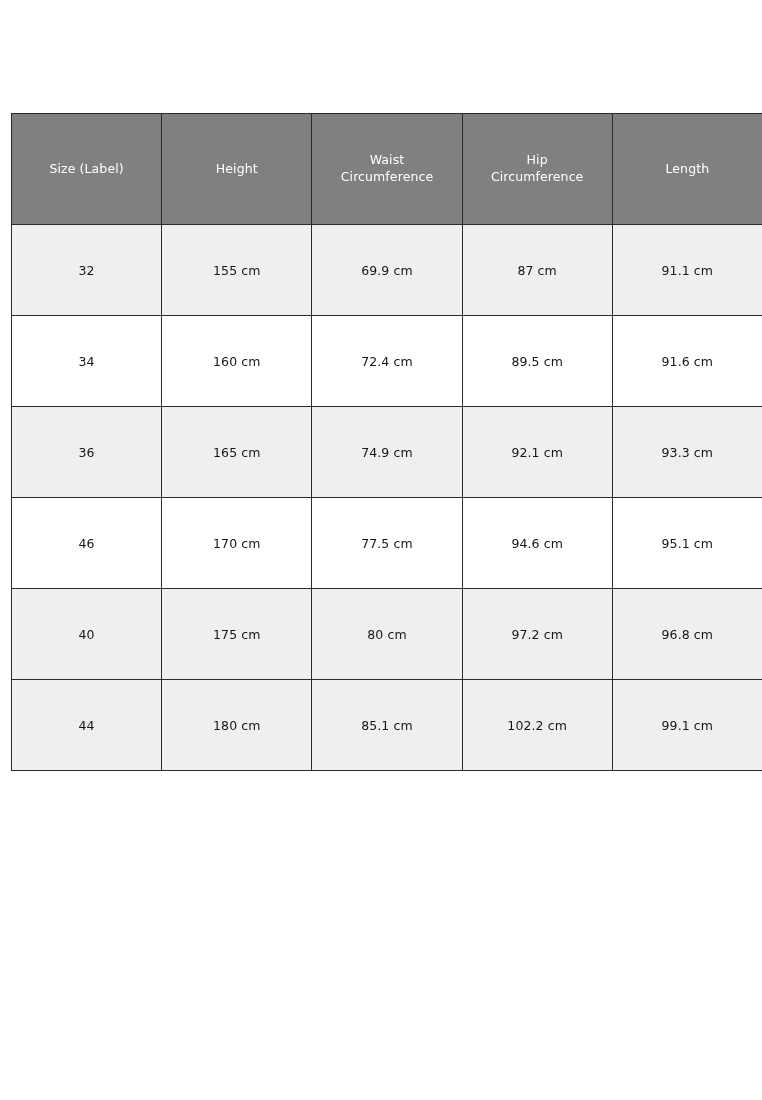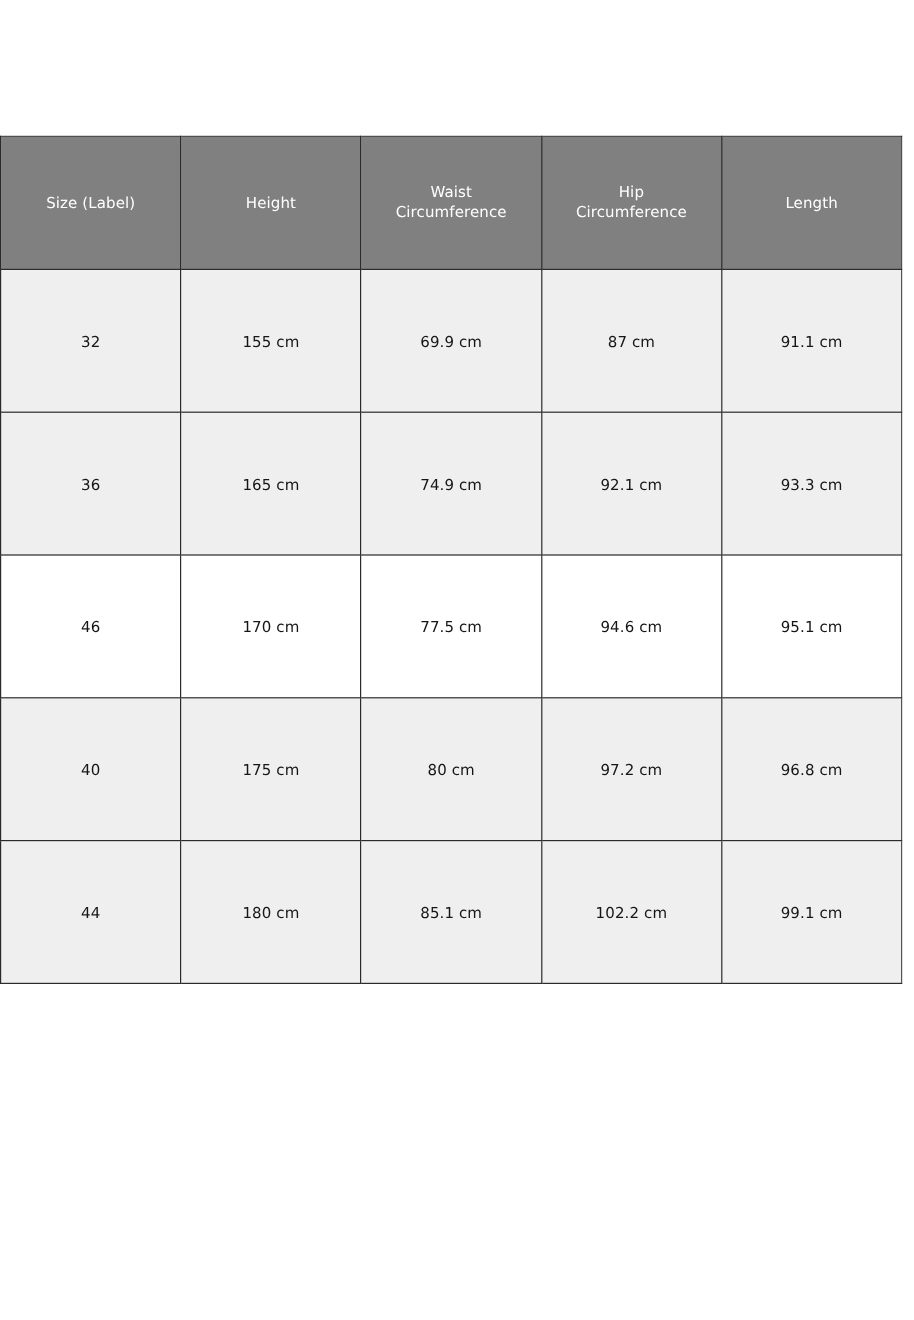--- a/index.html
+++ b/index.html
@@ -10,21 +10,21 @@
   body {
     width: 762px;
     height: 1100px;
     position: relative;
     overflow: hidden;
     font-family: "DejaVu Sans", "Liberation Sans", sans-serif;
   }
 
   #size-chart-wrap {
     position: absolute;
-    left: 0;
+    left: 11px;
     top: 113px;
     width: 752px;
     overflow: hidden;
   }
 
   table.size-chart {
     border-collapse: collapse;
     table-layout: fixed;
     width: 751px;
   }
@@ -47,21 +47,21 @@
     font-weight: normal;
     line-height: 1.35;
     height: 111px;
     letter-spacing: 0.1px;
   }
 
   table.size-chart tbody td {
     color: #161616;
     font-size: 12.5px;
     font-weight: normal;
-    height: 119px;
+    height: 91px;
     letter-spacing: 0.1px;
   }
 
   table.size-chart tbody tr.row-odd td { background: #efefef; }
   table.size-chart tbody tr.row-even td { background: #ffffff; }
 
   .hdr-line { display: block; }
 </style>
 </head>
 <body>
@@ -97,20 +97,27 @@
       </tr>
     </thead>
     <tbody>
       <tr class="row-odd">
         <td>32</td>
         <td>155 cm</td>
         <td>69.9 cm</td>
         <td>87 cm</td>
         <td>91.1 cm</td>
       </tr>
+      <tr class="row-even">
+        <td>34</td>
+        <td>160 cm</td>
+        <td>72.4 cm</td>
+        <td>89.5 cm</td>
+        <td>91.6 cm</td>
+      </tr>
       <tr class="row-odd">
         <td>36</td>
         <td>165 cm</td>
         <td>74.9 cm</td>
         <td>92.1 cm</td>
         <td>93.3 cm</td>
       </tr>
       <tr class="row-even">
         <td>46</td>
         <td>170 cm</td>

